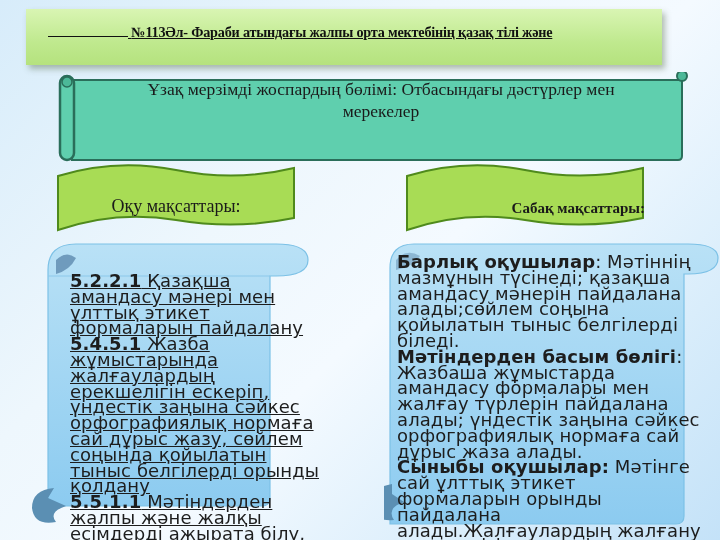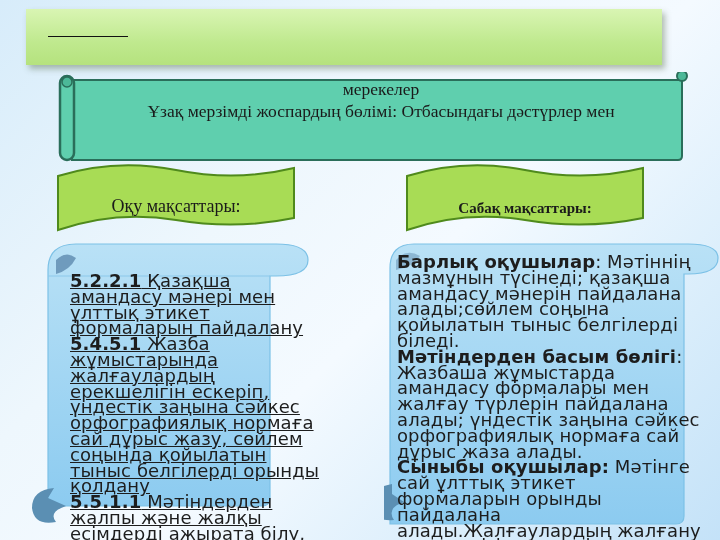--- a/index.html
+++ b/index.html
@@ -51,21 +51,21 @@
     .banner-label {
       position: absolute; left: 0; top: 20px; width: 100%;
       text-align: center;
       font-family: "Liberation Serif", serif;
       color: #1a1a1a;
       margin-top: 12px;
     }
     .banner-left { left: 56px; top: 164px; }
     .banner-left .banner-label { font-size: 18px; }
     .banner-right { left: 405px; top: 164px; }
-    .banner-right .banner-label { font-size: 15px; font-weight: bold; top: 24px; }
+    .banner-right .banner-label { font-size: 15px; font-weight: bold; top: 24px; text-align: right; }
     .note {
       position: absolute;
     }
     .note svg { position: absolute; left: 0; top: 0; }
     .note-text {
       position: absolute;
       font-family: "DejaVu Sans", sans-serif;
       font-size: 18px;
       line-height: 15.8px;
       color: #1d1d1d;
@@ -76,34 +76,34 @@
     .note-right { left: 384px; top: 240px; width: 336px; height: 290px; }
     .note-right .note-text { left: 13px; top: 14px; width: 305px; }
     b { font-weight: bold; }
   </style>
 </head>
 <body>
 
 <div class="header-box">
   <div class="header-text">
     <span class="lead"></span>
-    <br>
+    <span>№113Әл- Фараби  атындағы  жалпы орта мектебінің  қазақ тілі және</span><br>
   </div>
 </div>
 
 <div class="scroll">
   <svg width="632" height="92" viewBox="0 0 632 92">
     <path d="M14 8 L624 8 L624 84 Q624 88 620 88 L14 88 Z" fill="#5fcfae" stroke="#2a6e5a" stroke-width="2"></path>
     <rect x="2" y="4" width="14" height="84" rx="7" fill="#5fcfae" stroke="#2a6e5a" stroke-width="2.5"></rect>
     <circle cx="9" cy="10" r="5" fill="#4cb898" stroke="#2a6e5a" stroke-width="1.5"></circle>
     <circle cx="624" cy="4" r="5" fill="#4cb898" stroke="#2a6e5a" stroke-width="2"></circle>
   </svg>
   <div class="scroll-text">
+    <div>Ұзақ мерзімді жоспардың бөлімі:   Отбасындағы дәстүрлер мен</div>
     <div>мерекелер</div>
-    <div>Ұзақ мерзімді жоспардың бөлімі:   Отбасындағы дәстүрлер мен</div>
   </div>
 </div>
 
 <div class="banner banner-left">
   <svg width="240" height="68" viewBox="0 0 240 68">
     <path d="M2 12 Q60 -6 120 6 Q180 18 238 4 L238 54 Q180 66 120 56 Q60 46 2 66 Z" fill="#a8dc55" stroke="#4f8a1c" stroke-width="2"></path>
   </svg>
   <div class="banner-label">Оқу мақсаттары:</div>
 </div>
 

